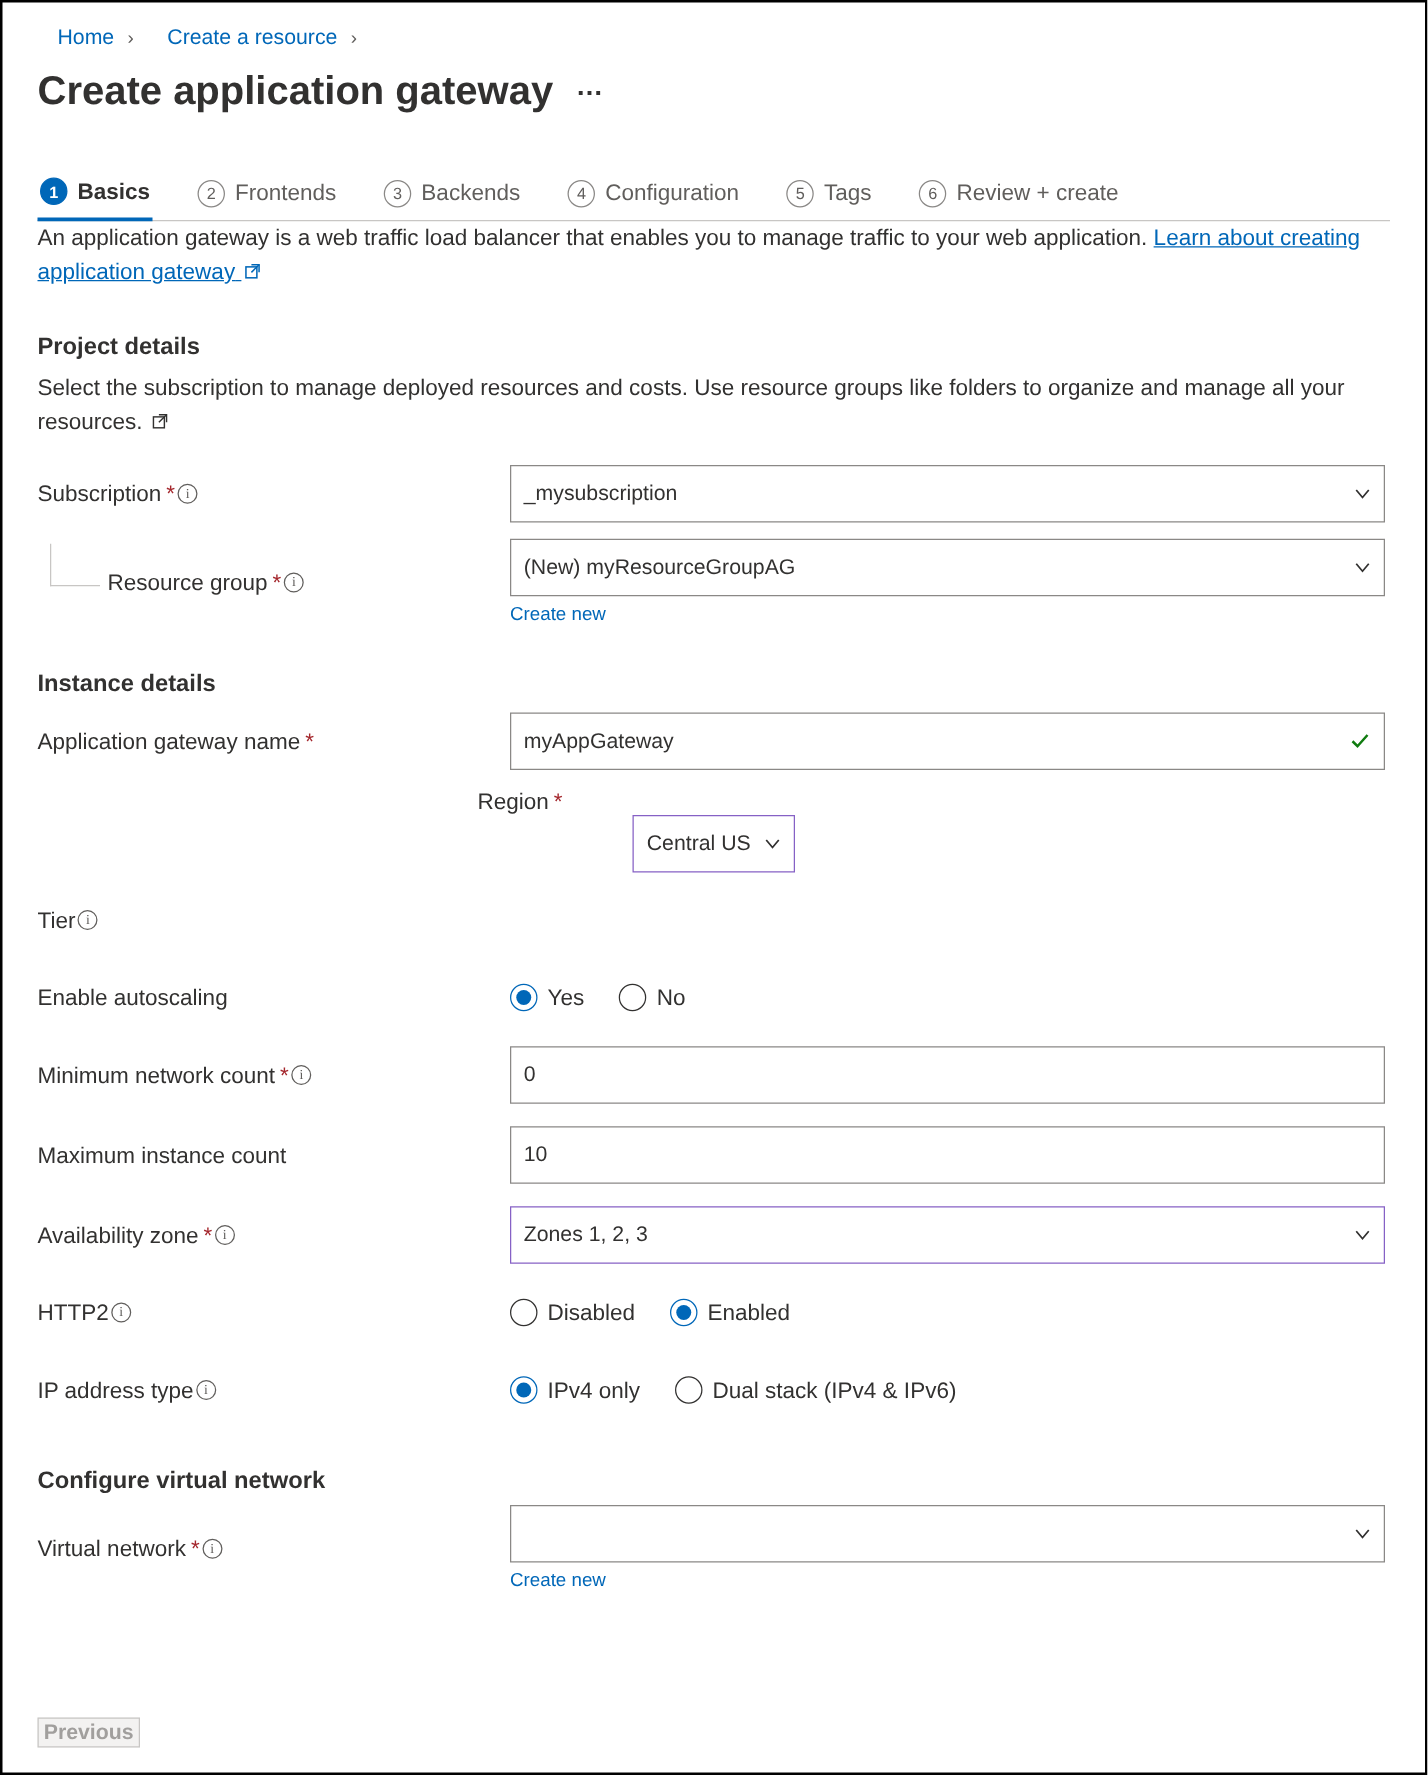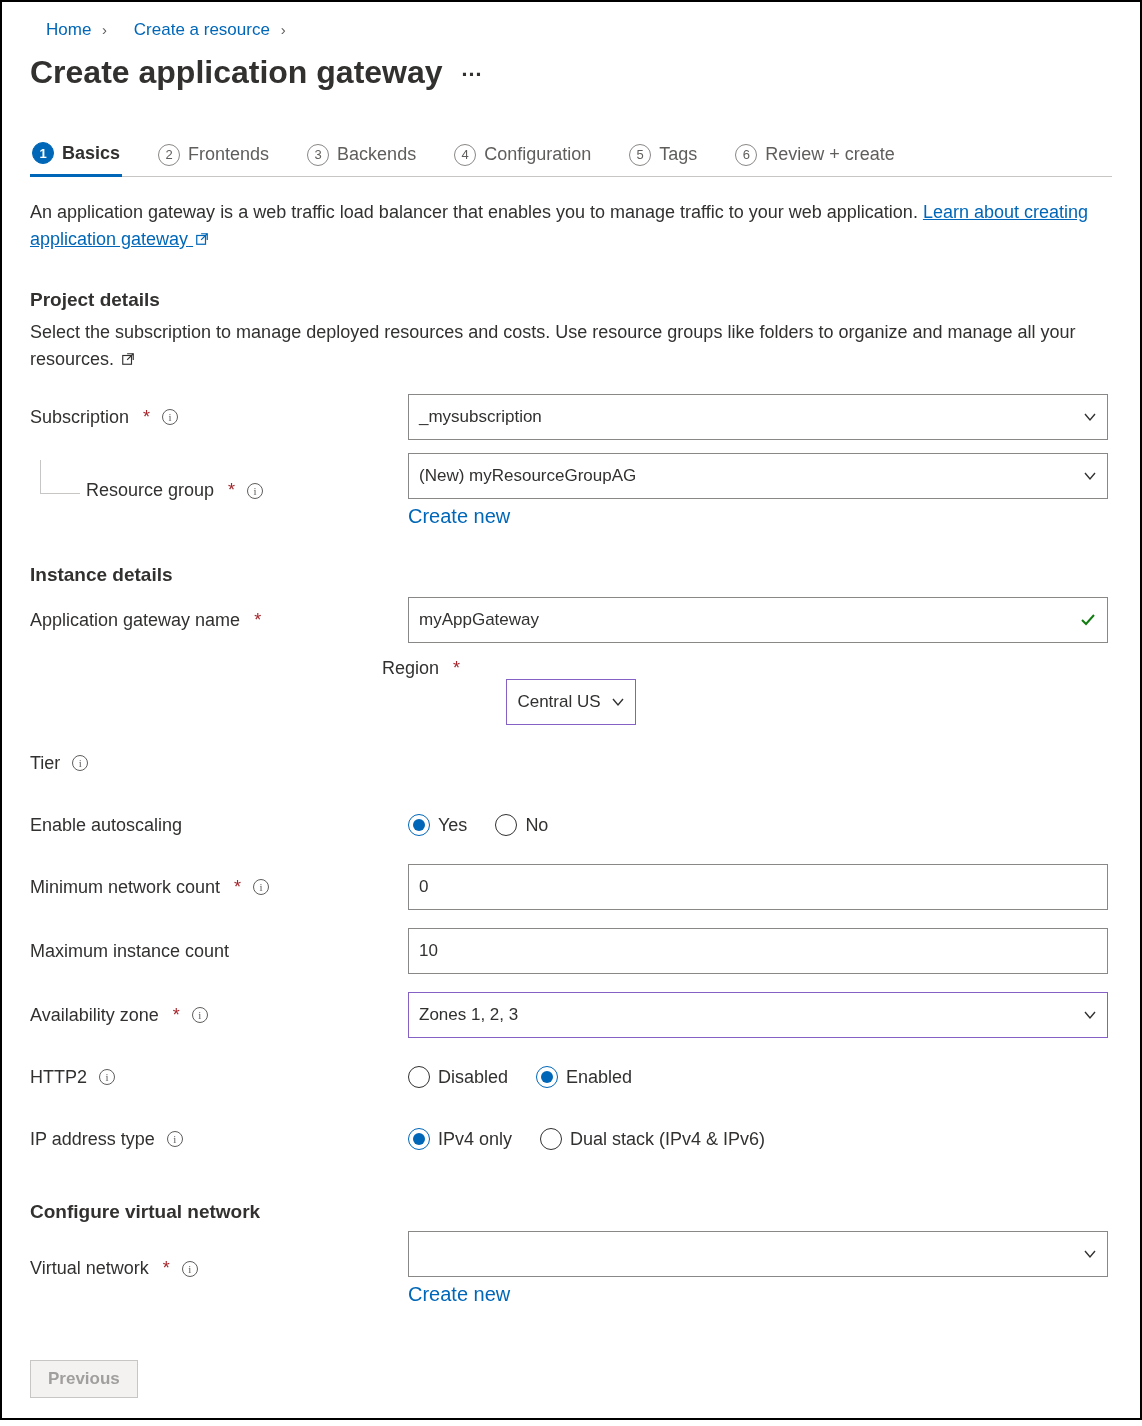--- a/index.html
+++ b/index.html
@@ -80,21 +80,20 @@
   }
   .tab.active .step {
     background: var(--blue);
     border-color: var(--blue);
     color: #fff;
     font-weight: 600;
   }
 
   
   .desc {
-    margin-top: 22px;
     font-size: 18px;
     line-height: 1.5;
   }
   a.link { color: var(--blue-link); text-decoration: underline; }
   .ext-icon {
     display: inline-block;
     width: 14px; height: 14px;
     vertical-align: -1px;
     margin-left: 2px;
   }
@@ -111,21 +110,21 @@
     display: flex;
     align-items: center;
     min-height: 52px;
   }
   .row .label {
     width: 378px;
     font-size: 18px;
     color: var(--text);
     display: flex;
     align-items: center;
-    gap: 12px;
+    gap: 2px;
     padding-left: 0;
   }
   .row.indent .label { padding-left: 56px; }
   .indent-line {
     position: absolute;
     width: 40px; height: 34px;
     border-left: 1px solid var(--border-light);
     border-bottom: 1px solid var(--border-light);
     margin-left: 10px;
     margin-top: -28px;
@@ -167,21 +166,21 @@
   }
   .select.purple, .text-input.purple { border-color: var(--purple); }
   .validated {
     position: absolute;
     right: 10px; top: 50%; transform: translateY(-50%);
     color: var(--green);
     width: 18px; height: 18px;
   }
   .sublink {
     color: var(--blue-link);
-    font-size: 20px;
+    font-size: 15px;
     text-decoration: none;
     display: inline-block;
     margin-top: 6px;
   }
 
   
   .radio-group { display: flex; gap: 28px; align-items: center; }
   .radio {
     display: flex; align-items: center; gap: 8px; font-size: 18px;
     cursor: pointer;
@@ -204,22 +203,22 @@
   }
 
   
   .footer {
     margin-top: auto;
     padding-top: 40px;
     display: flex;
     gap: 10px;
   }
   .btn {
-    height: 38px;
-    padding: 0 17px;
+    height: 24px;
+    padding: 0 4px;
     font-size: 17px;
     display: flex; align-items: center; justify-content: center;
     cursor: pointer;
     border: 1px solid #8a8886;
     background: #fff;
     font-weight: 600;
   }
   .btn.disabled {
     background: var(--gray-bg);
     color: #a19f9d;

